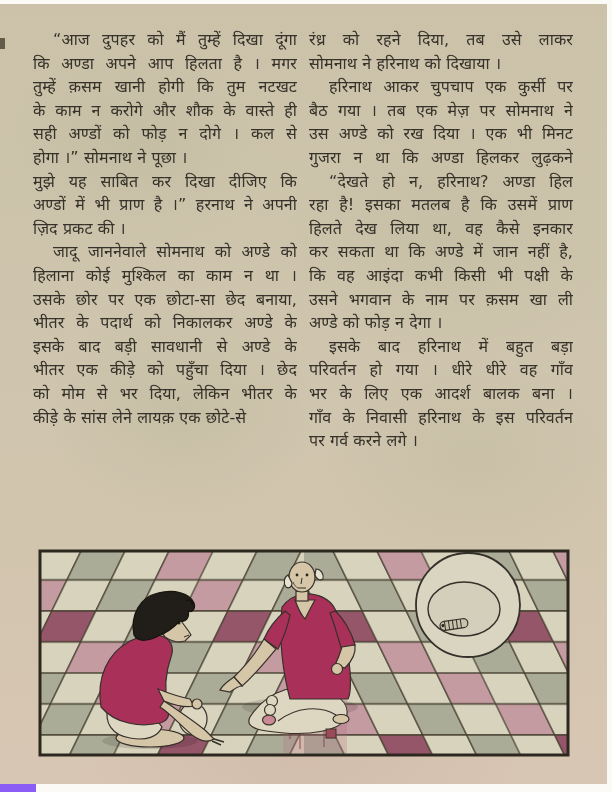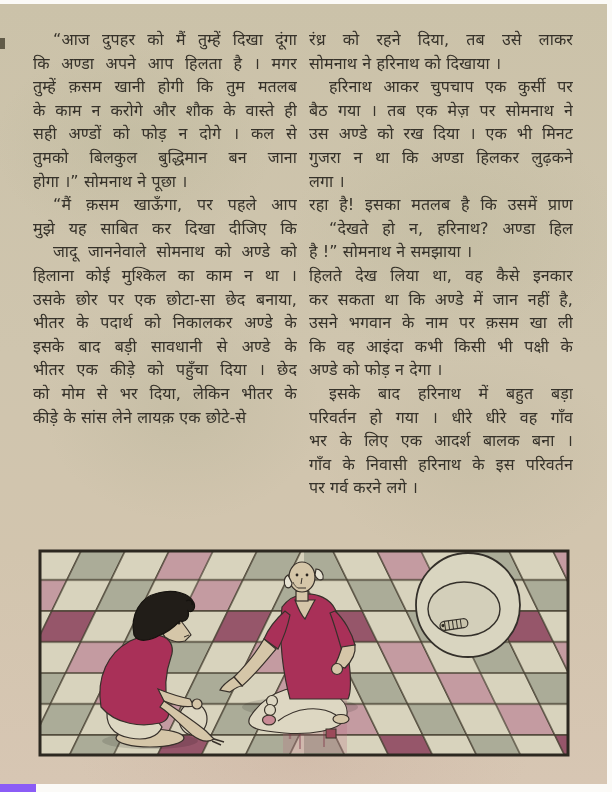--- a/index.html
+++ b/index.html
@@ -40,51 +40,49 @@
 <body>
 
 <div class="screen">
   <div class="paper">
     <div class="edge-mark"></div>
 
     <div class="columns">
       <div class="column">
           <div class="line indent">“आज दुपहर को मैं तुम्हें दिखा दूंगा</div>
           <div class="line">कि अण्डा अपने आप हिलता है । मगर</div>
-          <div class="line">तुम्हें क़सम खानी होगी कि तुम मतलब</div>
+          <div class="line">तुम्हें क़सम खानी होगी कि तुम नटखट</div>
           <div class="line">के काम न करोगे और शौक के वास्ते ही</div>
           <div class="line">सही अण्डों को फोड़ न दोगे । कल से</div>
-          <div class="line">तुमको बिलकुल बुद्धिमान बन जाना</div>
           <div class="line last">होगा ।” सोमनाथ ने पूछा ।</div>
-          <div class="line indent">“मैं क़सम खाऊँगा, पर पहले आप</div>
           <div class="line">मुझे यह साबित कर दिखा दीजिए कि</div>
+          <div class="line">अण्डों में भी प्राण है ।” हरनाथ ने अपनी</div>
+          <div class="line last">ज़िद प्रकट की ।</div>
           <div class="line indent">जादू जाननेवाले सोमनाथ को अण्डे को</div>
           <div class="line">हिलाना कोई मुश्किल का काम न था ।</div>
           <div class="line">उसके छोर पर एक छोटा-सा छेद बनाया,</div>
           <div class="line">भीतर के पदार्थ को निकालकर अण्डे के</div>
           <div class="line">इसके बाद बड़ी सावधानी से अण्डे के</div>
           <div class="line">भीतर एक कीड़े को पहुँचा दिया । छेद</div>
           <div class="line">को मोम से भर दिया, लेकिन भीतर के</div>
           <div class="line last">कीड़े के सांस लेने लायक़ एक छोटे-से</div>
         </div>
       <div class="column">
           <div class="line">रंध्र को रहने दिया, तब उसे लाकर</div>
           <div class="line last">सोमनाथ ने हरिनाथ को दिखाया ।</div>
           <div class="line indent">हरिनाथ आकर चुपचाप एक कुर्सी पर</div>
           <div class="line">बैठ गया । तब एक मेज़ पर सोमनाथ ने</div>
           <div class="line">उस अण्डे को रख दिया । एक भी मिनट</div>
           <div class="line">गुजरा न था कि अण्डा हिलकर लुढ़कने</div>
-          <div class="line last">लगा ।</div>
+          <div class="line indent">“देखते हो न, हरिनाथ? अण्डा हिल</div>
           <div class="line">रहा है! इसका मतलब है कि उसमें प्राण</div>
-          <div class="line indent">“देखते हो न, हरिनाथ? अण्डा हिल</div>
-          <div class="line last">है !” सोमनाथ ने समझाया ।</div>
           <div class="line">हिलते देख लिया था, वह कैसे इनकार</div>
           <div class="line">कर सकता था कि अण्डे में जान नहीं है,</div>
+          <div class="line">कि वह आइंदा कभी किसी भी पक्षी के</div>
           <div class="line">उसने भगवान के नाम पर क़सम खा ली</div>
-          <div class="line">कि वह आइंदा कभी किसी भी पक्षी के</div>
           <div class="line last">अण्डे को फोड़ न देगा ।</div>
           <div class="line indent">इसके बाद हरिनाथ में बहुत बड़ा</div>
           <div class="line">परिवर्तन हो गया । धीरे धीरे वह गाँव</div>
           <div class="line">भर के लिए एक आदर्श बालक बना ।</div>
           <div class="line">गाँव के निवासी हरिनाथ के इस परिवर्तन</div>
           <div class="line last">पर गर्व करने लगे ।</div>
         </div>
     </div>
 
     <div class="illustration" aria-label="A boy with black hair in a crimson shirt crouches at left facing an old balding man in a crimson shirt seated cross-legged, on a checkered tiled floor; an egg and rings lie between them, and at right sits a sun hat seen from above with a small worm inside it.">

